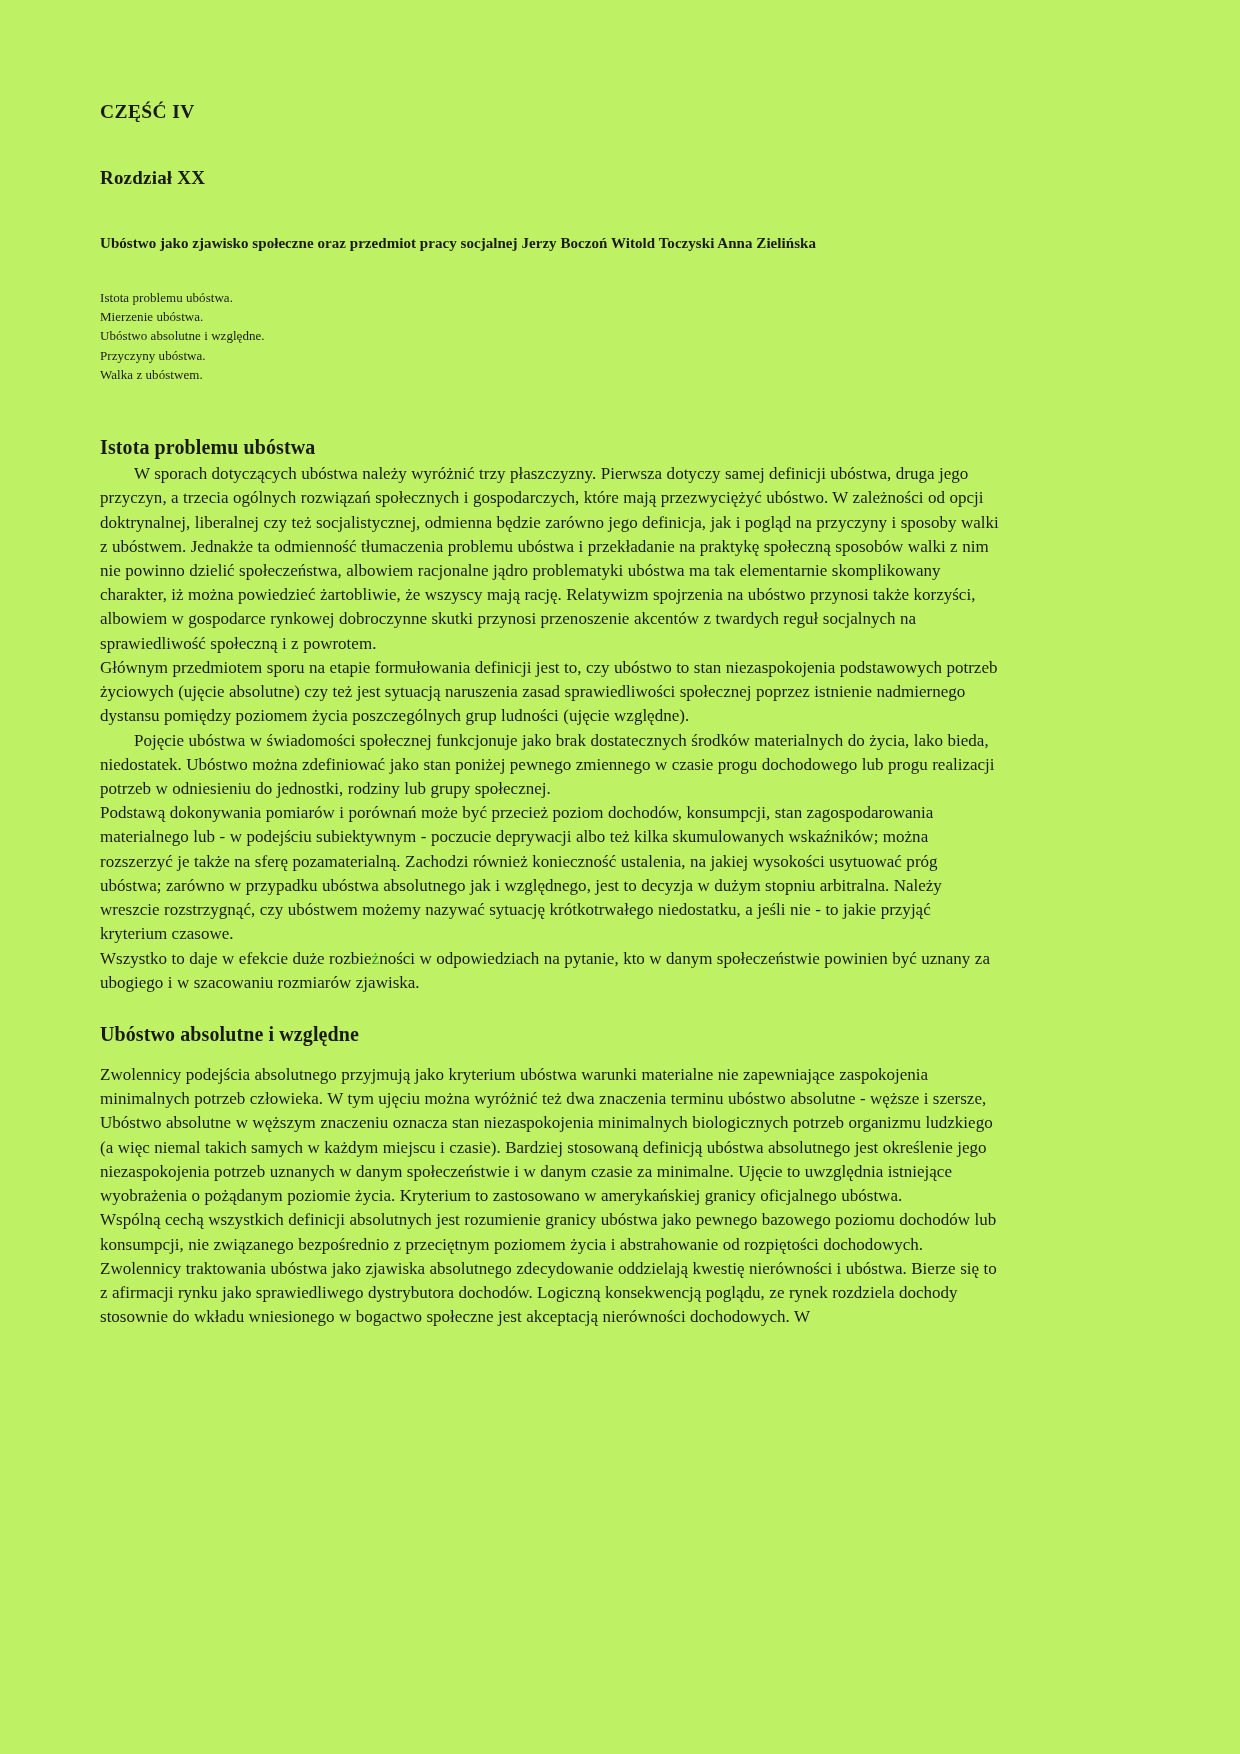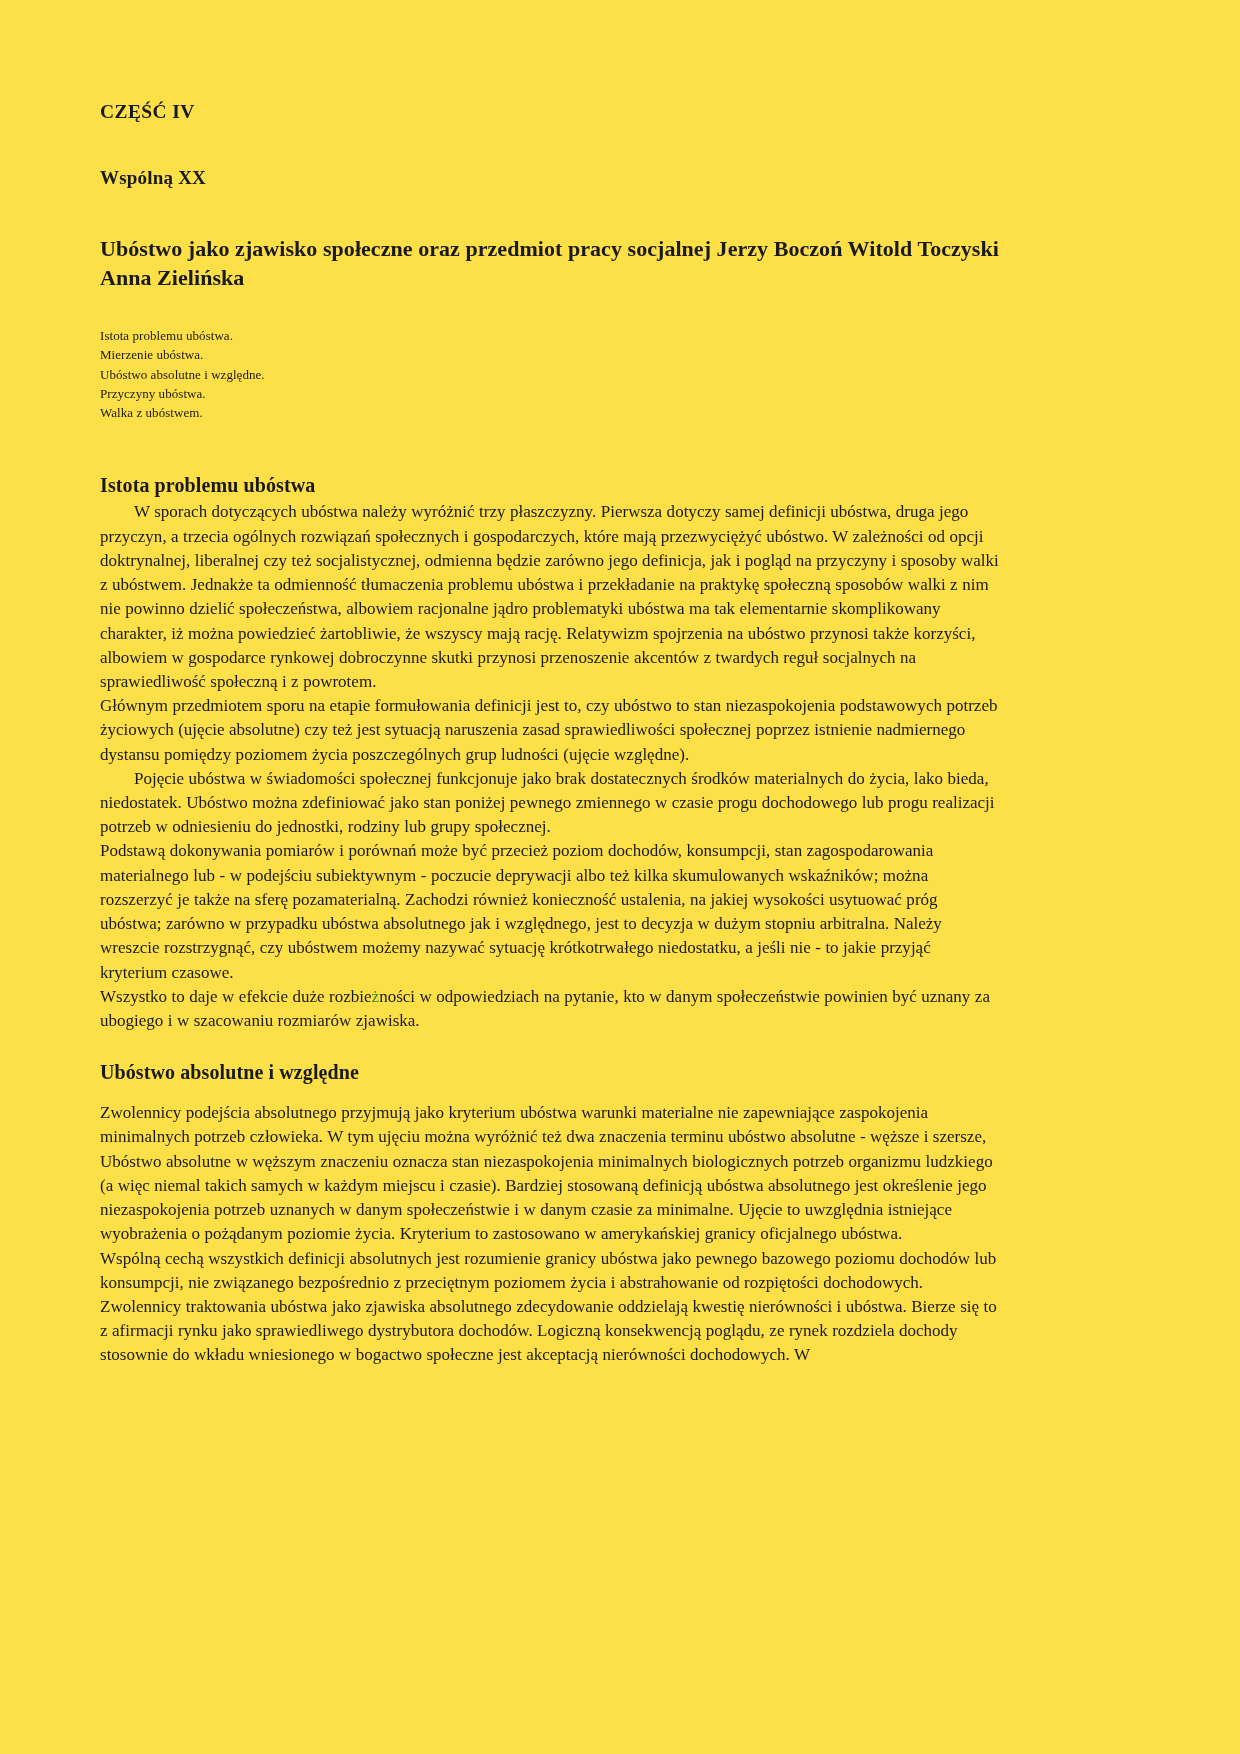--- a/index.html
+++ b/index.html
@@ -9,21 +9,21 @@
   }
   body {
     font-family: "Liberation Serif", "DejaVu Serif", serif;
     color: #1a1a1a;
   }
   .page {
     position: relative;
     width: 1240px;
     height: 1754px;
     margin: 0 auto;
-    background: #fde047;
+    background: #bef264;
     overflow: hidden;
     box-sizing: border-box;
   }
   .content {
     position: absolute;
     left: 100px;
     top: 100px;
     width: 900px;
   }
   .part-title {
@@ -34,21 +34,21 @@
     line-height: 1.2;
   }
   .chapter-title {
     font-size: 19px;
     font-weight: bold;
     letter-spacing: 0.2px;
     margin: 0 0 44px 0;
     line-height: 1.2;
   }
   .doc-title {
-    font-size: 22px;
+    font-size: 15px;
     font-weight: bold;
     letter-spacing: 0.05px;
     margin: 0 0 34px 0;
     line-height: 1.32;
     width: 900px;
   }
   .toc {
     margin: 0 0 50px 0;
   }
   .toc-item {
@@ -87,21 +87,21 @@
   }
 </style>
 </head>
 <body>
 
 <div class="page">
   <div class="content">
 
     <div class="part-title">CZĘŚĆ IV</div>
 
-    <div class="chapter-title">Wspólną XX</div>
+    <div class="chapter-title">Rozdział XX</div>
 
     <div class="doc-title">Ubóstwo jako zjawisko społeczne oraz przedmiot pracy socjalnej  Jerzy Boczoń Witold Toczyski Anna Zielińska</div>
 
     <div class="toc">
       <div class="toc-item">Istota problemu ubóstwa.</div>
       <div class="toc-item">Mierzenie ubóstwa.</div>
       <div class="toc-item">Ubóstwo absolutne i względne.</div>
       <div class="toc-item">Przyczyny ubóstwa.</div>
       <div class="toc-item">Walka z ubóstwem.</div>
     </div>

